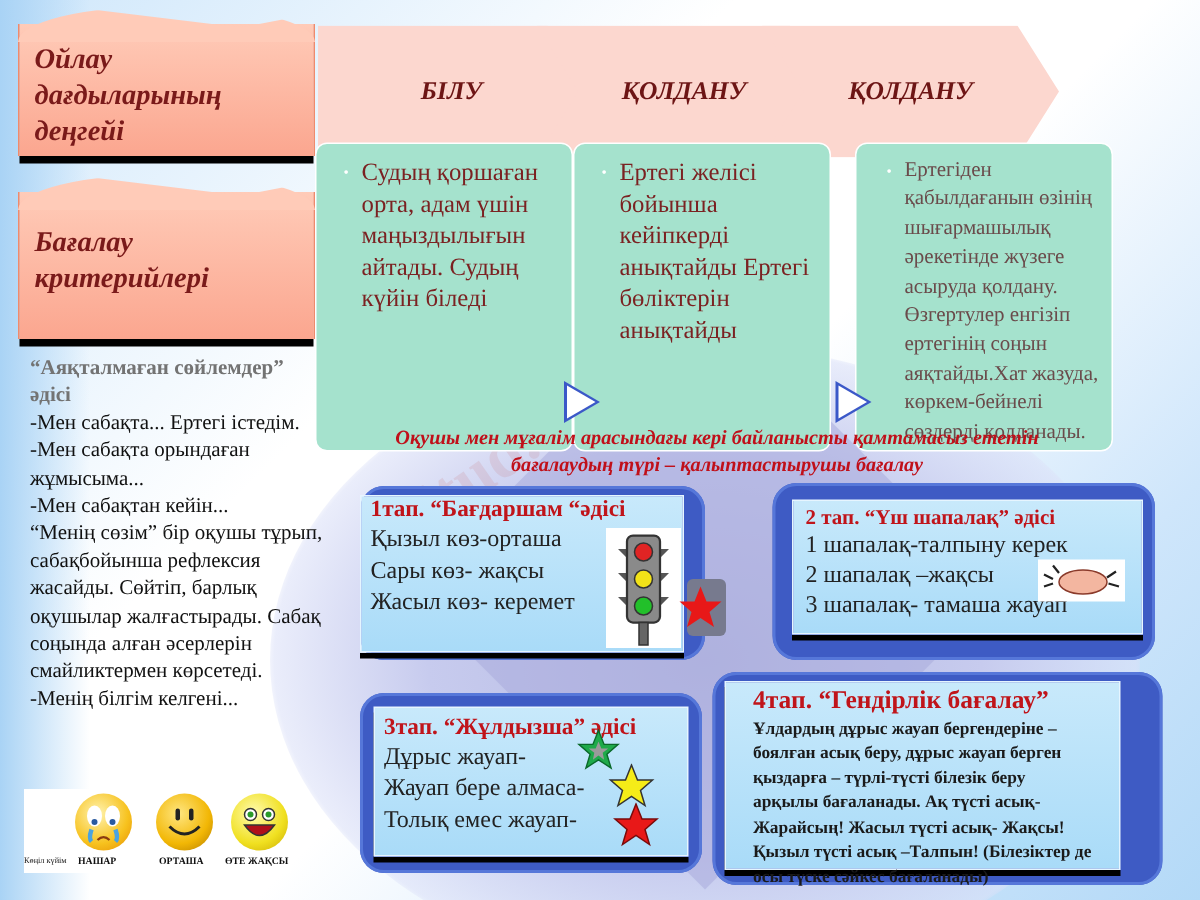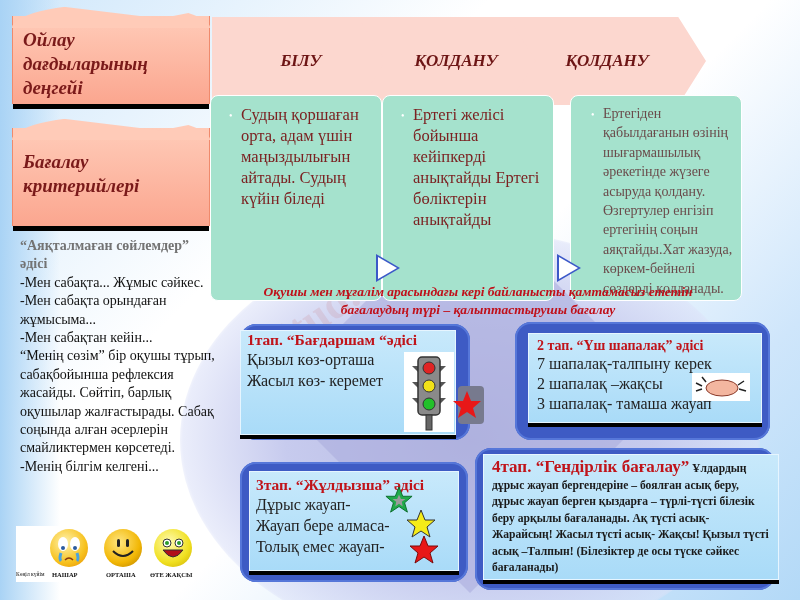--- a/index.html
+++ b/index.html
@@ -181,21 +181,21 @@
 <div class="card card-3" style="left:570px; width:172px; height:206px;">
   <span class="bullet">•</span>
   <div>Ертегіден қабылдағанын өзінің шығармашылық әрекетінде жүзеге асыруда қолдану. Өзгертулер енгізіп ертегінің соңын аяқтайды.Хат жазуда, көркем-бейнелі сөздерді қолданады.</div>
 </div>
 
 <div class="arrow-tri" style="left:376px; top:254px;"></div>
 <div class="arrow-tri" style="left:557px; top:254px;"></div>
 
 <div class="method-block">
   <div class="method-title">“Аяқталмаған сөйлемдер” әдісі</div>
-  <div>-Мен сабақта... Жұмыс сәйкес.</div>
+  <div>-Мен сабақта... Ертегі істедім.</div>
   <div>-Мен сабақта орындаған жұмысыма...</div>
   <div>-Мен сабақтан кейін...</div>
   <div>“Менің сөзім” бір оқушы тұрып, сабақбойынша рефлексия жасайды. Сөйтіп, барлық оқушылар жалғастырады. Сабақ соңында алған әсерлерін смайликтермен көрсетеді.</div>
   <div>-Менің білгім келгені...</div>
 </div>
 
 <div class="smiley-panel">
   <div class="smiley" style="left:34px; background: radial-gradient(circle at 40% 35%, #fff3b0 0%, #f7c21e 60%, #e48a00 100%);">
     <svg width="38" height="38" viewBox="0 0 38 38">
       <ellipse cx="13" cy="15" rx="5" ry="7" fill="#fff"></ellipse>
@@ -231,20 +231,21 @@
 
 <div class="banner">
   <div>Оқушы мен мұғалім арасындағы кері байланысты қамтамасыз ететін</div>
   <div>бағалаудың түрі – қалыптастырушы бағалау</div>
 </div>
 
 <div class="stage-outer" style="left:240px; top:324px; width:230px; height:116px;"></div>
 <div class="stage st1" style="left:240px; top:330px; width:216px; height:105px; padding:0 6px;">
   <div class="stage-title">1тап. “Бағдаршам “әдісі</div>
   <div class="line">Қызыл көз-орташа</div>
+  <div class="line">Сары көз- жақсы</div>
   <div class="line">Жасыл көз- керемет</div>
 </div>
 <div class="traffic-light">
   <svg width="50" height="80" viewBox="0 0 50 80">
     <path d="M8 14 l8 0 0 8 z M8 30 l8 0 0 8 z M8 46 l8 0 0 8 z" fill="#555"></path>
     <path d="M42 14 l-8 0 0 8 z M42 30 l-8 0 0 8 z M42 46 l-8 0 0 8 z" fill="#555"></path>
     <rect x="14" y="5" width="22" height="58" rx="4" fill="#8a8a8a" stroke="#333" stroke-width="1.5"></rect>
     <rect x="22" y="63" width="6" height="15" fill="#666" stroke="#333"></rect>
     <circle cx="25" cy="16" r="6" fill="#e02424" stroke="#333"></circle>
     <circle cx="25" cy="34" r="6" fill="#f2e218" stroke="#333"></circle>
@@ -254,21 +255,21 @@
 <div class="star-box"></div>
 <div style="position:absolute; left:452px; top:390px;">
   <svg width="30" height="30" viewBox="0 0 30 30">
       <polygon points="15,1 19,11 29,11 21,18 24,28 15,22 6,28 9,18 1,11 11,11" fill="#e81818"></polygon>
     </svg>
 </div>
 
 <div class="stage-outer" style="left:515px; top:322px; width:255px; height:118px;"></div>
 <div class="stage st2" style="left:528px; top:333px; width:234px; height:90px; padding:4px 8px;">
   <div class="stage-title">2 тап. “Үш шапалақ” әдісі</div>
-  <div class="line">7 шапалақ-талпыну керек</div>
+  <div class="line">1 шапалақ-талпыну керек</div>
   <div class="line">2 шапалақ –жақсы</div>
   <div class="line">3 шапалақ- тамаша жауап</div>
 </div>
 <div class="clap">
   <svg width="58" height="28" viewBox="0 0 58 28">
     <ellipse cx="30" cy="15" rx="16" ry="8" fill="#f3b6a0" stroke="#8a3a2a"></ellipse>
     <path d="M4 10 l6 3 M4 18 l6 -2 M52 8 l-6 4 M54 18 l-7 -2 M10 4 l4 5" stroke="#222" stroke-width="1.5"></path>
   </svg>
 </div>
 
@@ -290,16 +291,16 @@
       <polygon points="15,1 19,11 29,11 21,18 24,28 15,22 6,28 9,18 1,11 11,11" fill="#f5ec18" stroke="#333"></polygon>
     </svg>
 </div>
 <div style="position:absolute; left:408px; top:535px;">
   <svg width="32" height="30" viewBox="0 0 30 30">
       <polygon points="15,1 19,11 29,11 21,18 24,28 15,22 6,28 9,18 1,11 11,11" fill="#e81818" stroke="#7a0a0a"></polygon>
     </svg>
 </div>
 
 <div class="stage-outer" style="left:475px; top:448px; width:300px; height:142px;"></div>
-<div class="stage st4" style="left:483px; top:454px; width:296px; height:126px; padding:4px 8px;">
+<div class="stage st4" style="left:483px; top:454px; width:264px; height:126px; padding:4px 18px;">
   <span class="stage-title">4тап. “Гендірлік бағалау”</span>
   <span>Ұлдардың дұрыс жауап бергендеріне – боялған асық беру, дұрыс жауап берген қыздарға – түрлі-түсті білезік беру арқылы бағаланады. Ақ түсті асық- Жарайсың! Жасыл түсті асық- Жақсы! Қызыл түсті асық –Талпын! (Білезіктер де осы түске сәйкес бағаланады)</span>
 </div>
 
 </body></html>

